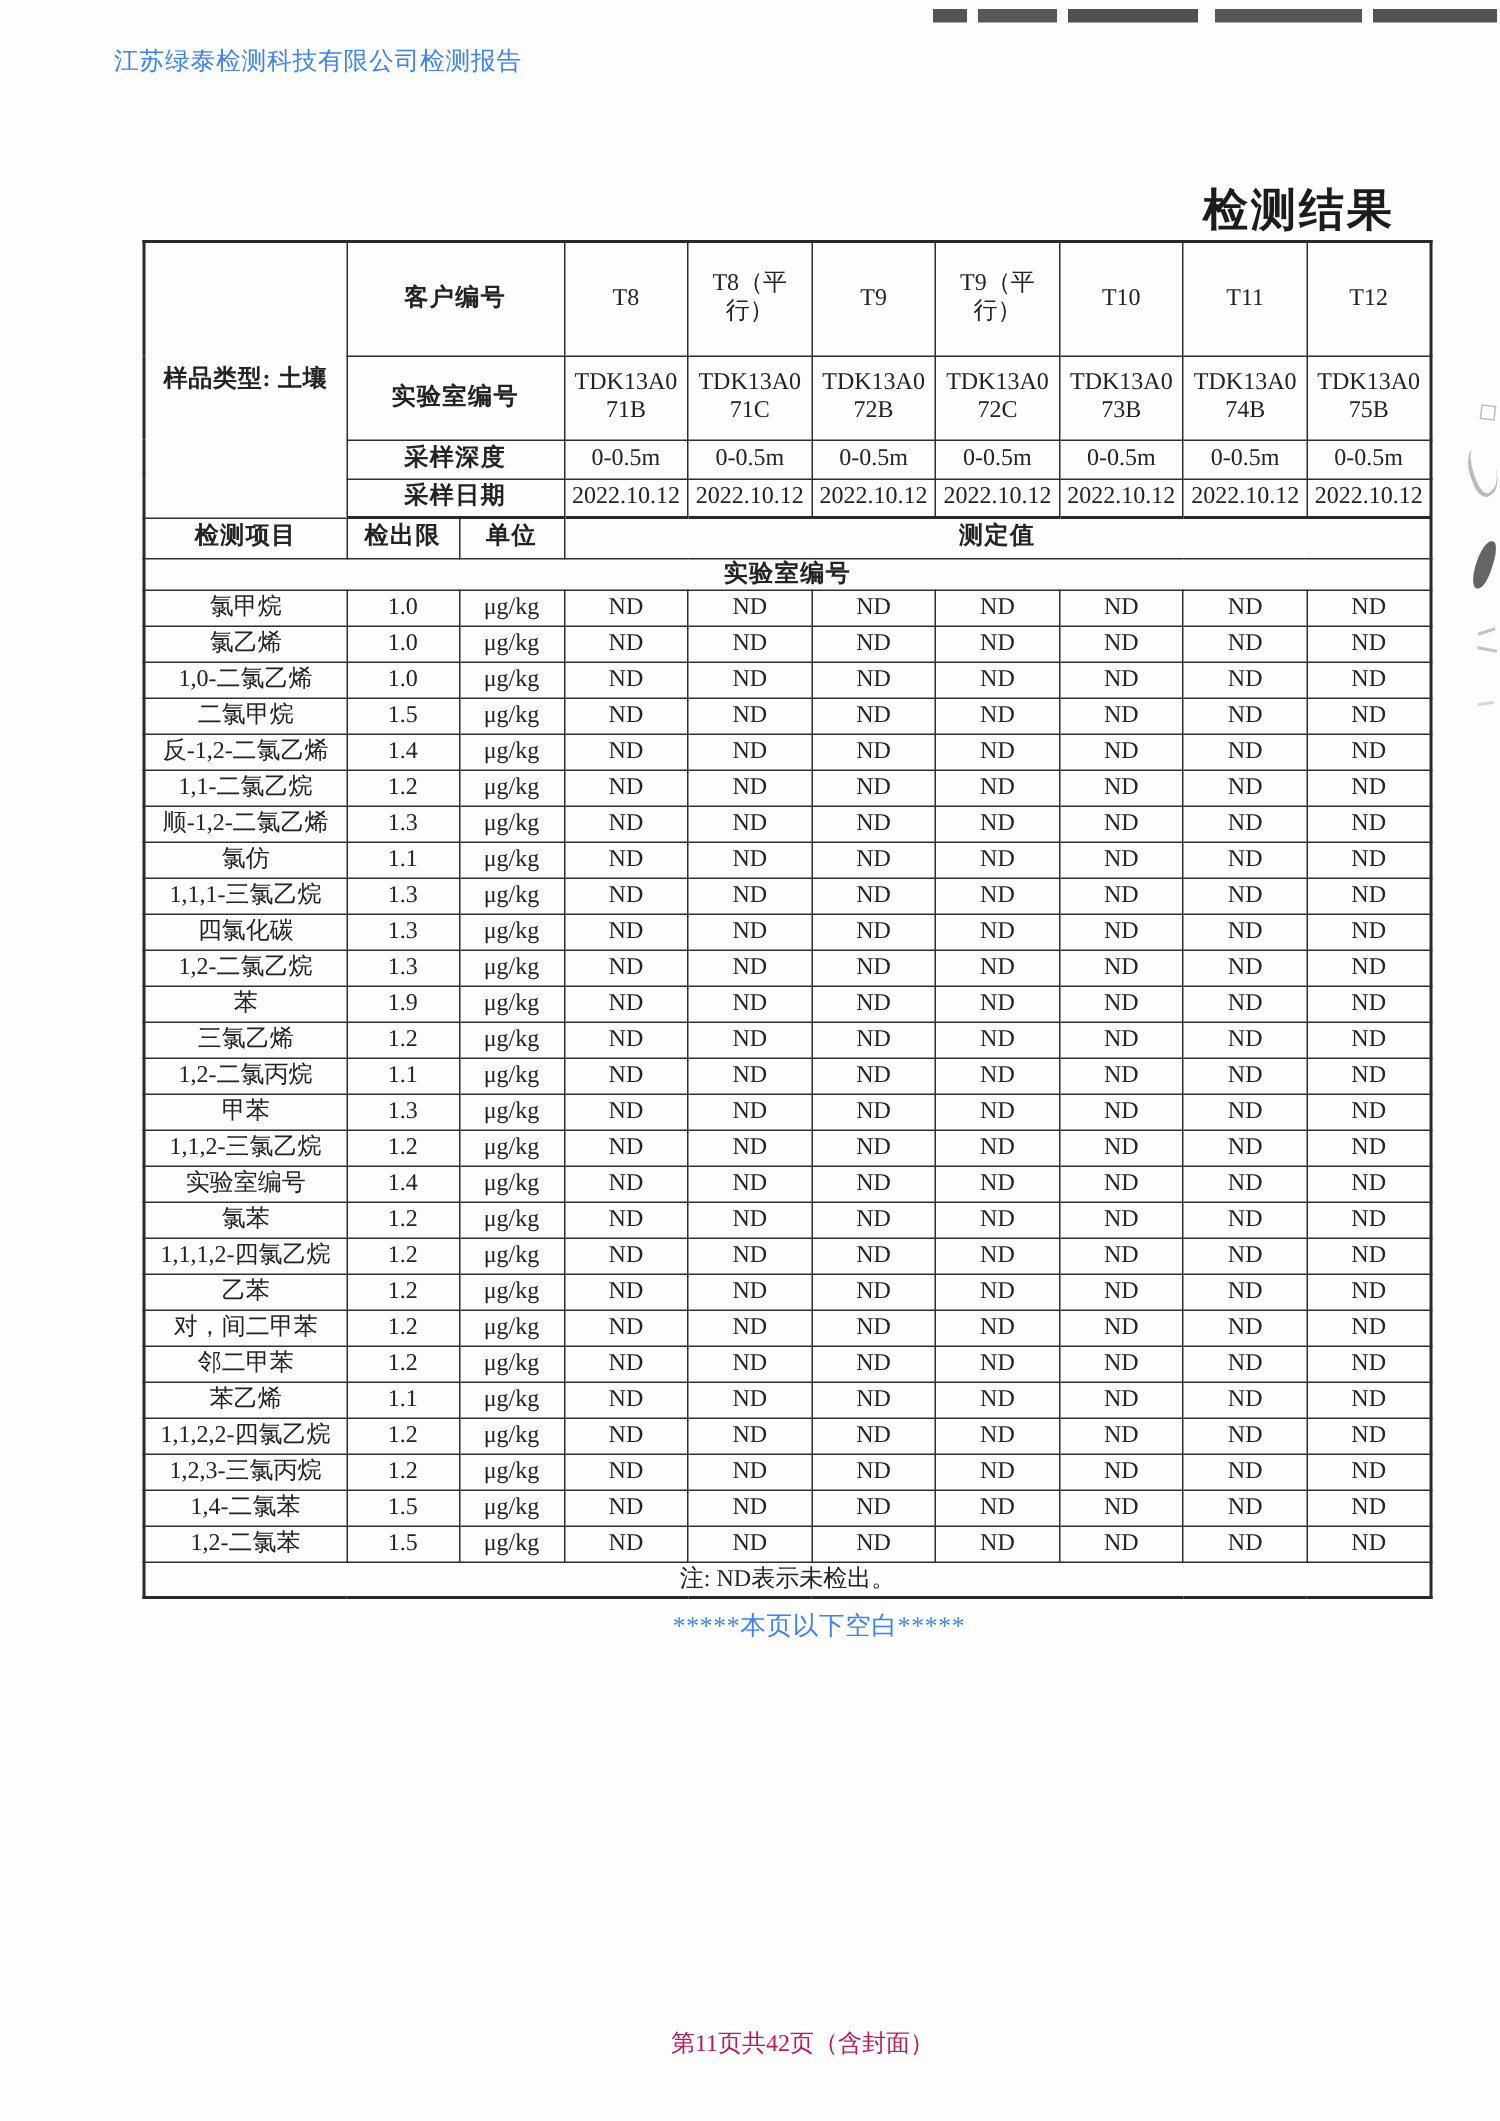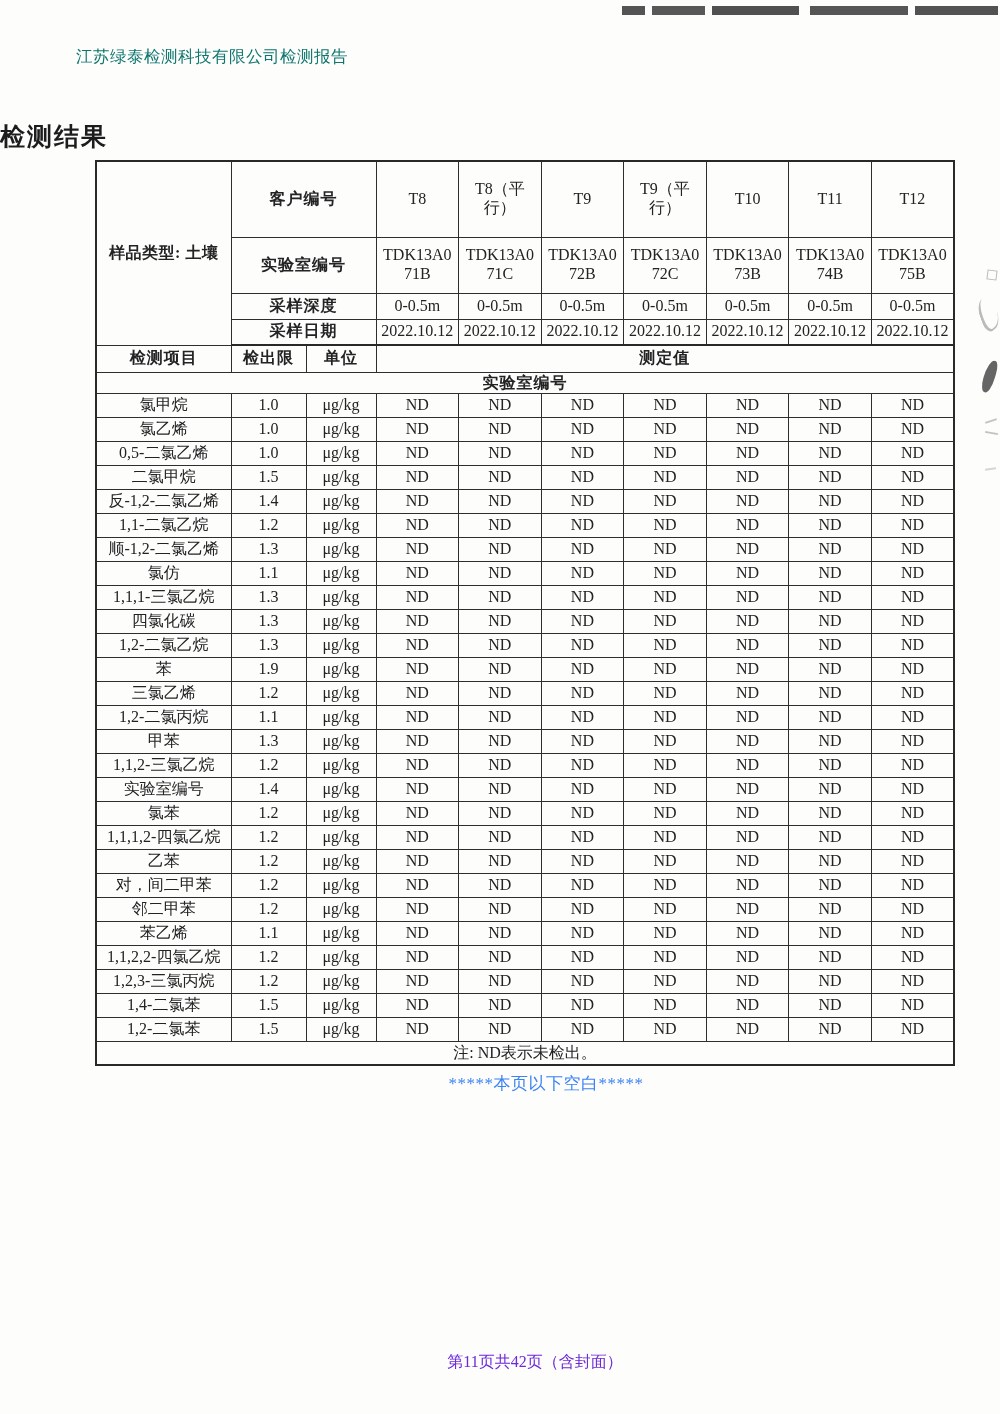--- a/index.html
+++ b/index.html
@@ -7,24 +7,23 @@
     position:relative;
     width:1000px;height:1414px;
     margin:0 auto;
     background:#fdfdfc;
     font-family:"Liberation Serif","DejaVu Serif",serif;
     color:#222;
     overflow:hidden;
   }
   
   .report-header{
-    position:absolute;left:76px;top:47px;
-    font-size:16.5px;line-height:22px;color:#0f766e;
+    position:absolute;left:76px;top:30px;
+    font-size:16.5px;line-height:22px;color:#3b82f6;
     letter-spacing:.5px;
-    font-family:Liberation Mono, monospace;
   }
   
   .scan-bar{
     position:absolute;left:622px;top:6px;width:376px;height:9px;
     background:linear-gradient(90deg,
       #3d3d3d 0 6%, rgba(0,0,0,0) 6% 8%,
       #424242 8% 22%, rgba(0,0,0,0) 22% 24%,
       #393939 24% 47%, rgba(0,0,0,0) 47% 50%,
       #404040 50% 76%, rgba(0,0,0,0) 76% 78%,
       #3b3b3b 78% 100%);
@@ -33,21 +32,21 @@
   .art{position:absolute;}
   .art-square{top:270px;right:3px;width:8px;height:8px;border:1.5px solid #7c7c7c;opacity:.5;transform:rotate(7deg);}
   .art-squiggle{top:298px;right:2px;width:16px;height:30px;border-left:3px solid #6d6d6d;border-bottom:2px solid #6d6d6d;border-radius:45%;transform:rotate(-38deg) skewX(-18deg);opacity:.45;}
   .art-blob{top:360px;right:5px;width:11px;height:33px;background:#4a4a4a;border-radius:62% 38% 55% 45%;transform:rotate(16deg);opacity:.85;}
   .art-line1{top:420px;right:3px;width:12px;height:0;border-top:2px solid #8a8a8a;transform:rotate(-18deg);opacity:.5;}
   .art-line2{top:432px;right:2px;width:13px;height:0;border-top:2px solid #8a8a8a;transform:rotate(10deg);opacity:.5;}
   .art-line3{top:468px;right:4px;width:11px;height:0;border-top:2px solid #9a9a9a;transform:rotate(-8deg);opacity:.4;}
   
   .page-title{
     position:absolute;left:0;top:120px;width:930px;
-    text-align:left;font-size:25px;font-weight:bold;
+    text-align:right;font-size:30px;font-weight:bold;
     letter-spacing:2px;color:#1c1c1c;margin:0;
   }
   
   table.results{
     position:absolute;left:95px;top:160px;width:860px;
     border-collapse:collapse;table-layout:fixed;
     border:2.5px solid #292929;
   }
   table.results td{
     border:1px solid #2e2e2e;
@@ -70,21 +69,21 @@
   td.colhead{font-weight:bold;letter-spacing:1px;}
   td.section-cell{font-weight:bold;text-align:left;padding-left:185px;letter-spacing:1px;}
   td.note-cell{text-align:left;padding-left:42px;margin-top:22px;}
   
   .blank-note{
     position:absolute;top:1072px;left:546px;transform:translateX(-50%);
     font-size:17px;color:#3b82f6;letter-spacing:.5px;white-space:nowrap;
   }
   .page-footer{
     position:absolute;top:1352px;left:535px;transform:translateX(-50%);
-    font-size:16px;color:#6d28d9;white-space:nowrap;
+    font-size:16px;color:#be185d;white-space:nowrap;
   }
 </style>
 </head>
 <body>
 
 <div class="page">
 
   <div class="report-header">
     <div>江苏绿泰检测科技有限公司检测报告</div>
   </div>
@@ -181,21 +180,21 @@
           <td class="unit">μg/kg</td>
           <td class="result">ND</td>
           <td class="result">ND</td>
           <td class="result">ND</td>
           <td class="result">ND</td>
           <td class="result">ND</td>
           <td class="result">ND</td>
           <td class="result">ND</td>
         </tr>
         <tr class="r-data">
-          <td class="analyte">0,5-二氯乙烯</td>
+          <td class="analyte">1,0-二氯乙烯</td>
           <td class="limit">1.0</td>
           <td class="unit">μg/kg</td>
           <td class="result">ND</td>
           <td class="result">ND</td>
           <td class="result">ND</td>
           <td class="result">ND</td>
           <td class="result">ND</td>
           <td class="result">ND</td>
           <td class="result">ND</td>
         </tr>

